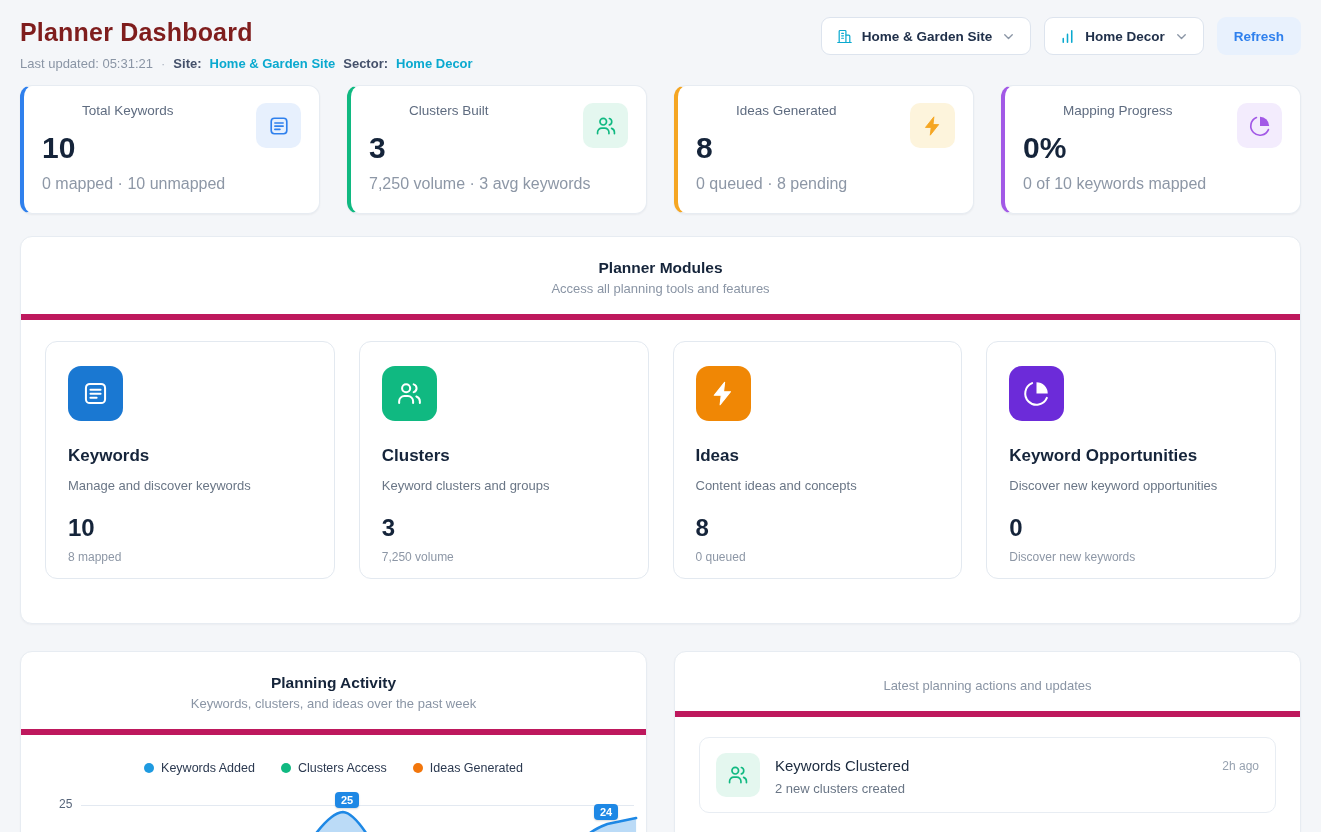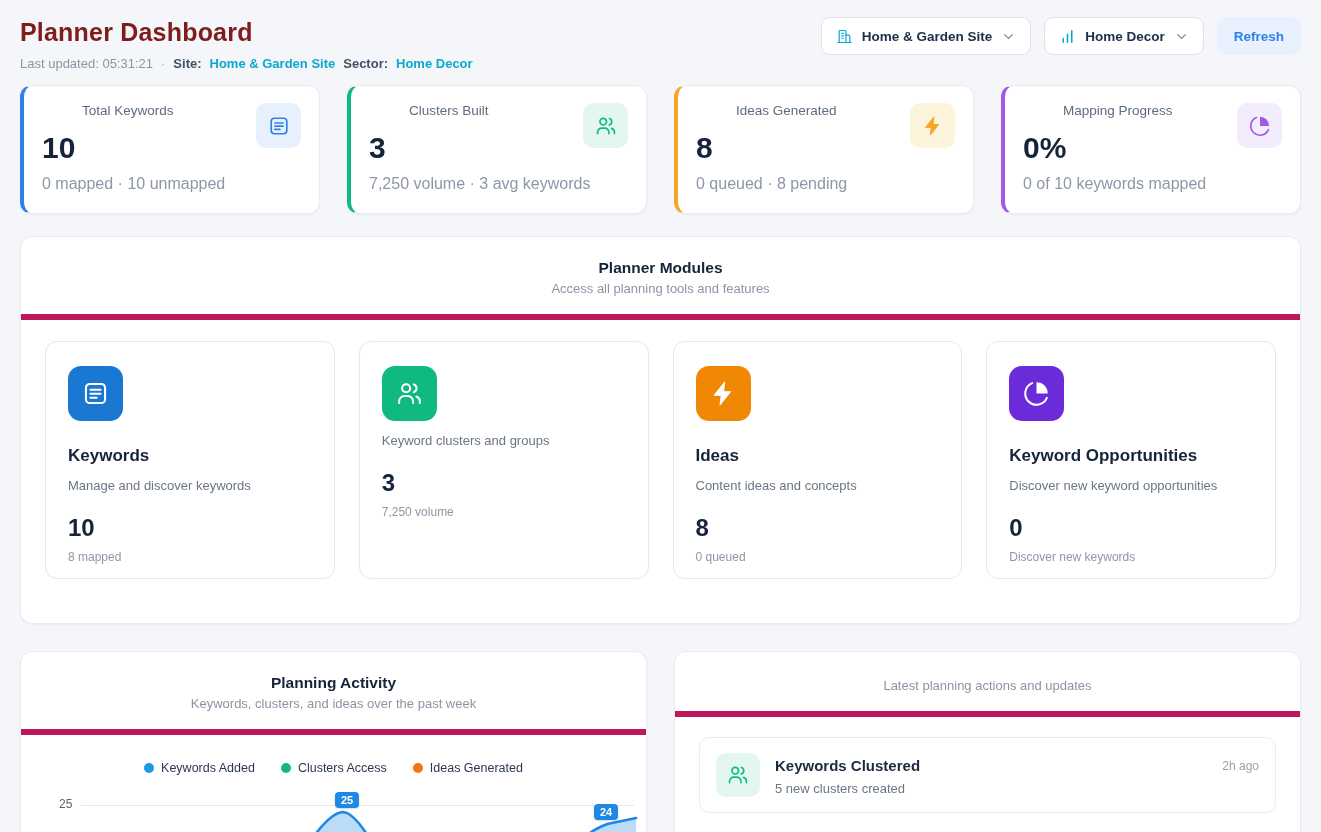--- a/index.html
+++ b/index.html
@@ -105,21 +105,21 @@
   
   .activity-item {
     margin: 20px 24px; border: 1px solid #e8edf3; border-radius: 10px; background: #fff;
     padding: 15px 16px; display: flex; gap: 15px; align-items: flex-start;
   }
   .act-icon {
     width: 44px; height: 44px; border-radius: 10px; background: #e4f7ef; color: #10b981;
     display: flex; align-items: center; justify-content: center; flex: 0 0 44px;
   }
   .act-body { flex: 1; padding-top: 4px; }
-  .act-title { font-size: 15px; font-weight: 700; color: #1b2a3e; }
+  .act-title { font-size: 15px; font-weight: 400; color: #1b2a3e; }
   .act-desc { font-size: 13px; color: #6a7686; margin-top: 7px; }
   .act-time { font-size: 12px; color: #97a2b0; padding-top: 6px; }
 
   .ic { width: 22px; height: 22px; }
   .ic-sm { width: 17px; height: 17px; }
   .ic-xs { width: 15px; height: 15px; }
   .ic-lg { width: 27px; height: 27px; }
 </style>
 </head>
 <body>
@@ -251,20 +251,21 @@
         <div class="module-desc">Manage and discover keywords</div>
         <div class="module-value">10</div>
         <div class="module-sub">8 mapped</div>
       </div>
       <div class="module-card">
         <div class="module-icon green">
             <svg class="ic-lg">
               <use href="#i-users"></use>
             </svg>
           </div>
+        <div class="module-title">Clusters</div>
         <div class="module-desc">Keyword clusters and groups</div>
         <div class="module-value">3</div>
         <div class="module-sub">7,250 volume</div>
       </div>
       <div class="module-card">
         <div class="module-icon orange">
             <svg class="ic-lg">
               <use href="#i-bolt"></use>
             </svg>
           </div>
@@ -325,20 +326,20 @@
         <div class="panel-sub">Latest planning actions and updates</div>
       </div>
       <div class="activity-item">
         <div class="act-icon">
             <svg class="ic">
               <use href="#i-users"></use>
             </svg>
           </div>
         <div class="act-body">
           <div class="act-title">Keywords Clustered</div>
-          <div class="act-desc">5 new clusters created</div>
+          <div class="act-desc">2 new clusters created</div>
         </div>
         <div class="act-time">2h ago</div>
       </div>
     </div>
 
   </div>
 </div>
 
 </body></html>

